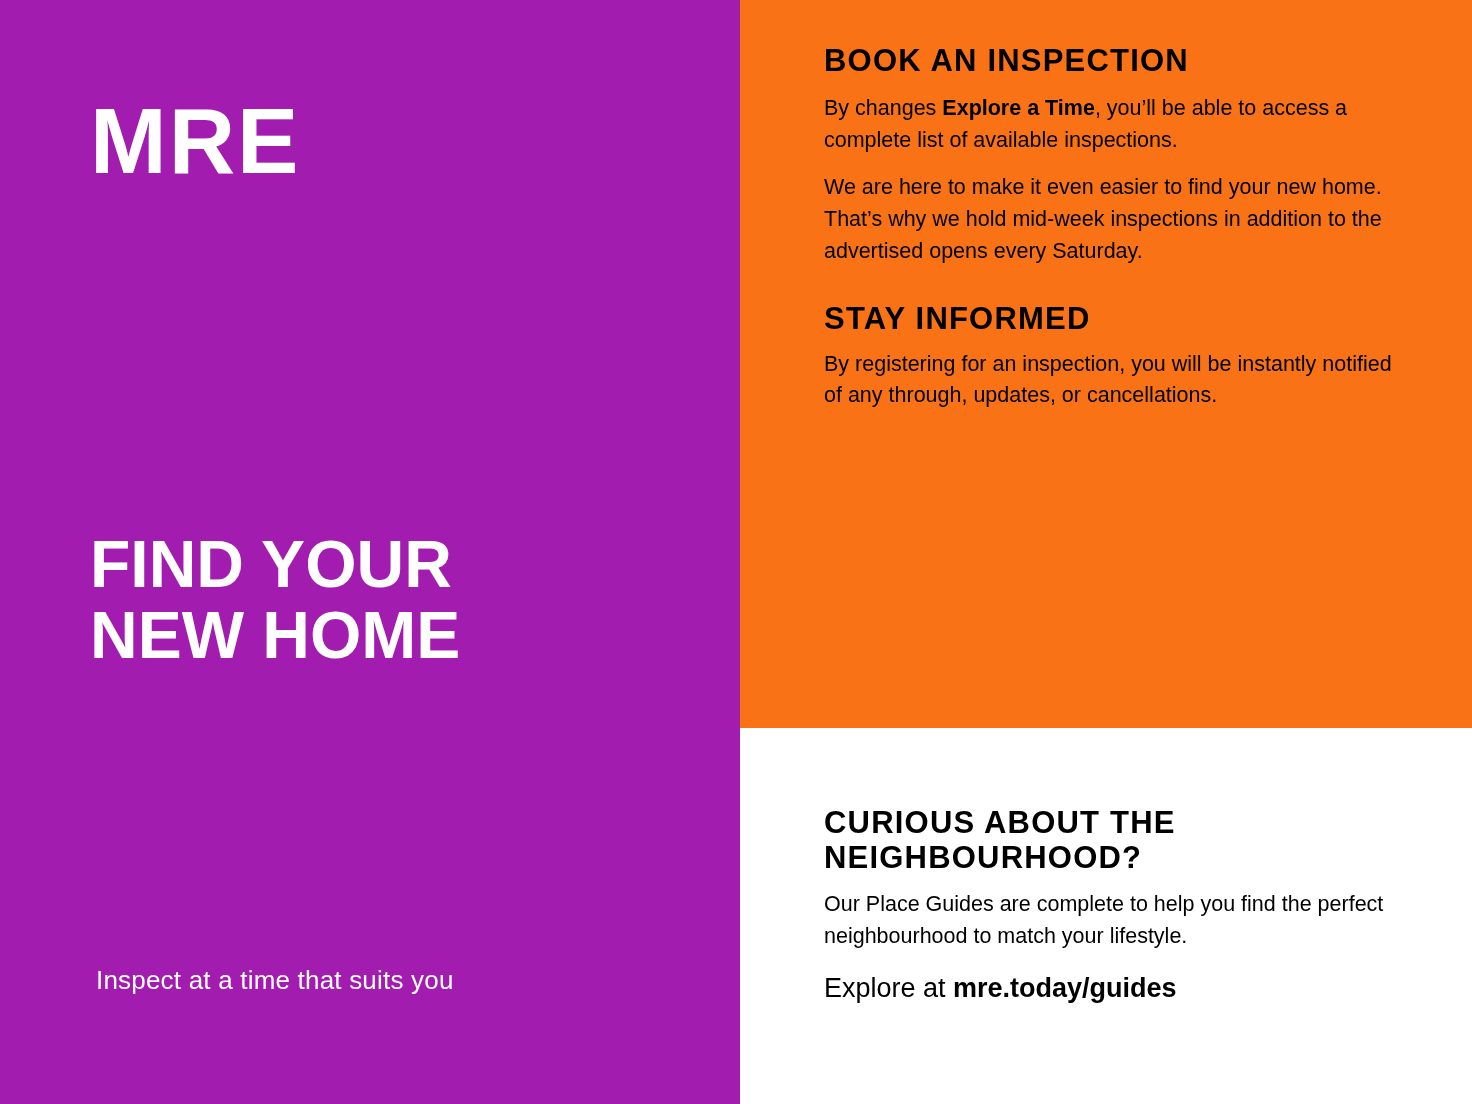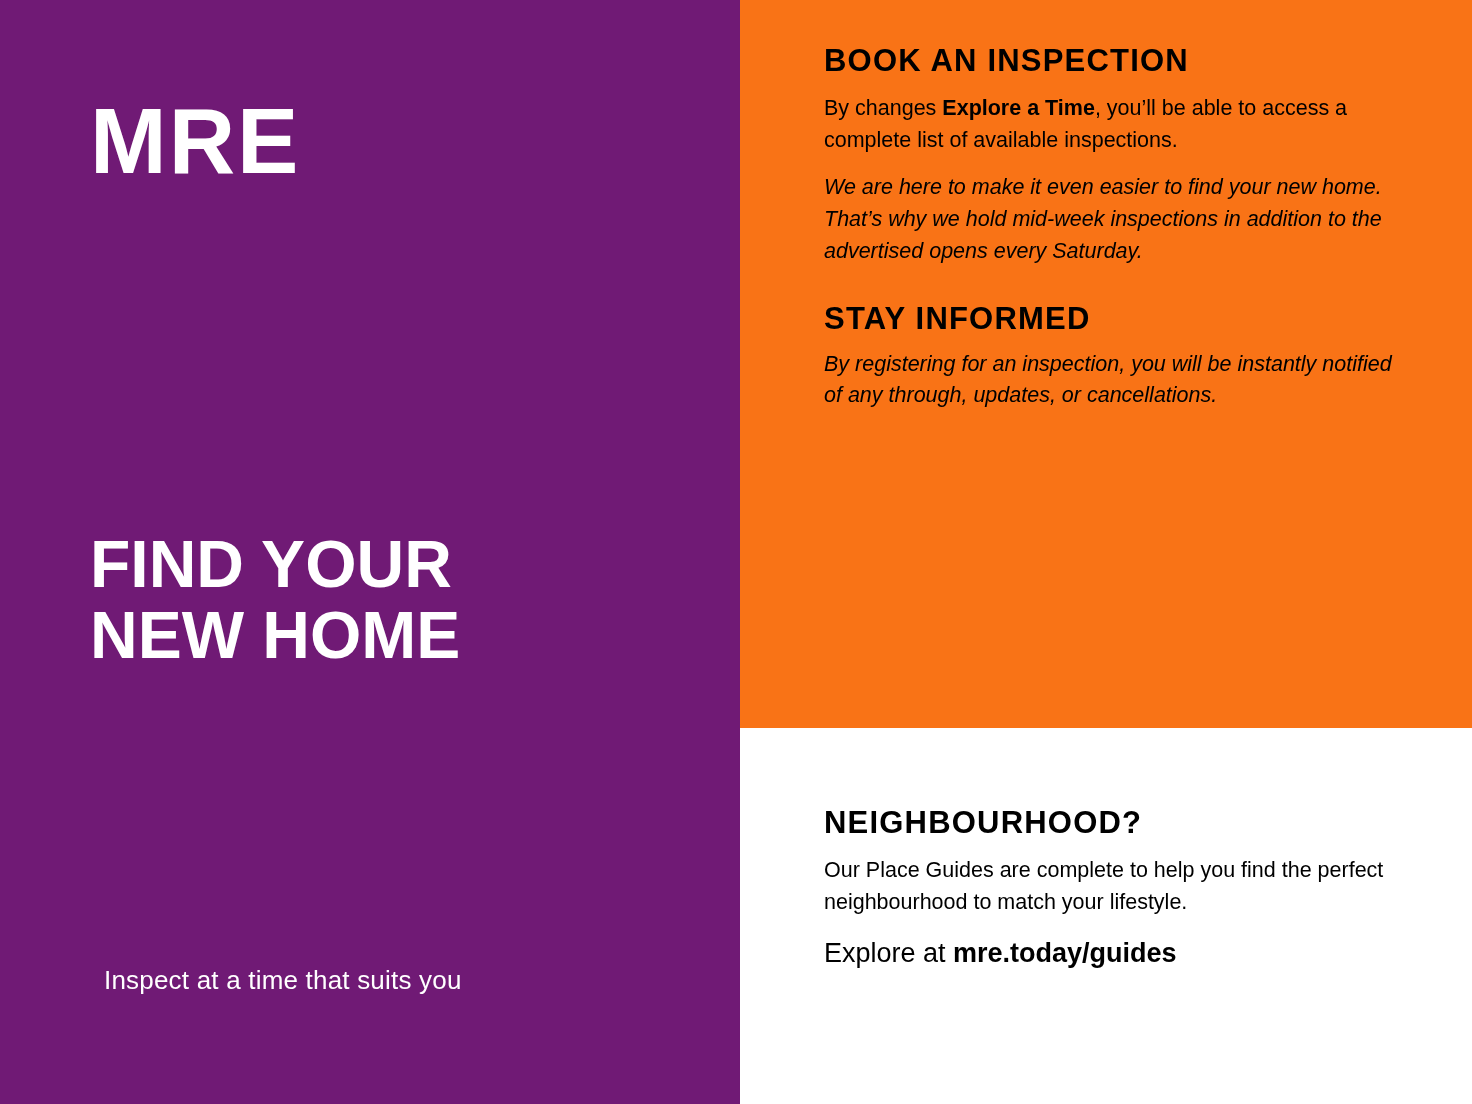--- a/index.html
+++ b/index.html
@@ -16,21 +16,21 @@
     position: relative;
     width: 1472px;
     height: 1104px;
     display: flex;
   }
 
   
   .left {
     width: 740px;
     height: 1104px;
-    background: #701a75;
+    background: #a21caf;
     position: relative;
     flex: 0 0 740px;
   }
 
   .brand {
     position: absolute;
     left: 90px;
     top: 95px;
     color: #ffffff;
     font-size: 92px;
@@ -47,21 +47,21 @@
     color: #ffffff;
     font-size: 66px;
     font-weight: bold;
     line-height: 1.08;
     letter-spacing: 0px;
     margin-top: 44px;
   }
 
   .tagline {
     position: absolute;
-    left: 104px;
+    left: 96px;
     top: 965px;
     color: #ffffff;
     font-size: 26px;
     font-weight: normal;
     letter-spacing: 0.2px;
   }
 
   
   .right {
     width: 732px;
@@ -97,21 +97,21 @@
 
   h2.sec-title.tight { margin-bottom: 12px; }
 
   p.body {
     font-size: 21.5px;
     line-height: 1.48;
     margin-bottom: 16px;
     max-width: 580px;
   }
 
-  p.body:last-child { margin-bottom: 0; font-style: italic; }
+  p.body:last-child { margin-bottom: 0; }
 
   .block { margin-bottom: 34px; }
   .block:last-child { margin-bottom: 0; }
 
   .block-sm { margin-bottom: 30px; }
 
   b, strong { font-weight: bold; }
 
   .explore { font-size: 27px; line-height: 1.45; }
 </style>
@@ -144,20 +144,21 @@
 
       <div class="block">
         <h2 class="sec-title tight">STAY INFORMED</h2>
         <p class="body">By registering for an inspection, you will be instantly notified of any through, updates, or cancellations.</p>
       </div>
 
     </section>
 
     <section class="white">
       <h2 class="sec-title">
+        <span style="display:block">CURIOUS ABOUT THE</span>
         <span style="display:block">NEIGHBOURHOOD?</span>
       </h2>
       <p class="body">Our Place Guides are complete to help you find the perfect neighbourhood to match your lifestyle.</p>
       <p class="explore"><span>Explore at </span><b>mre.today/guides</b></p>
     </section>
 
   </div>
 </div>
 
 </body></html>

